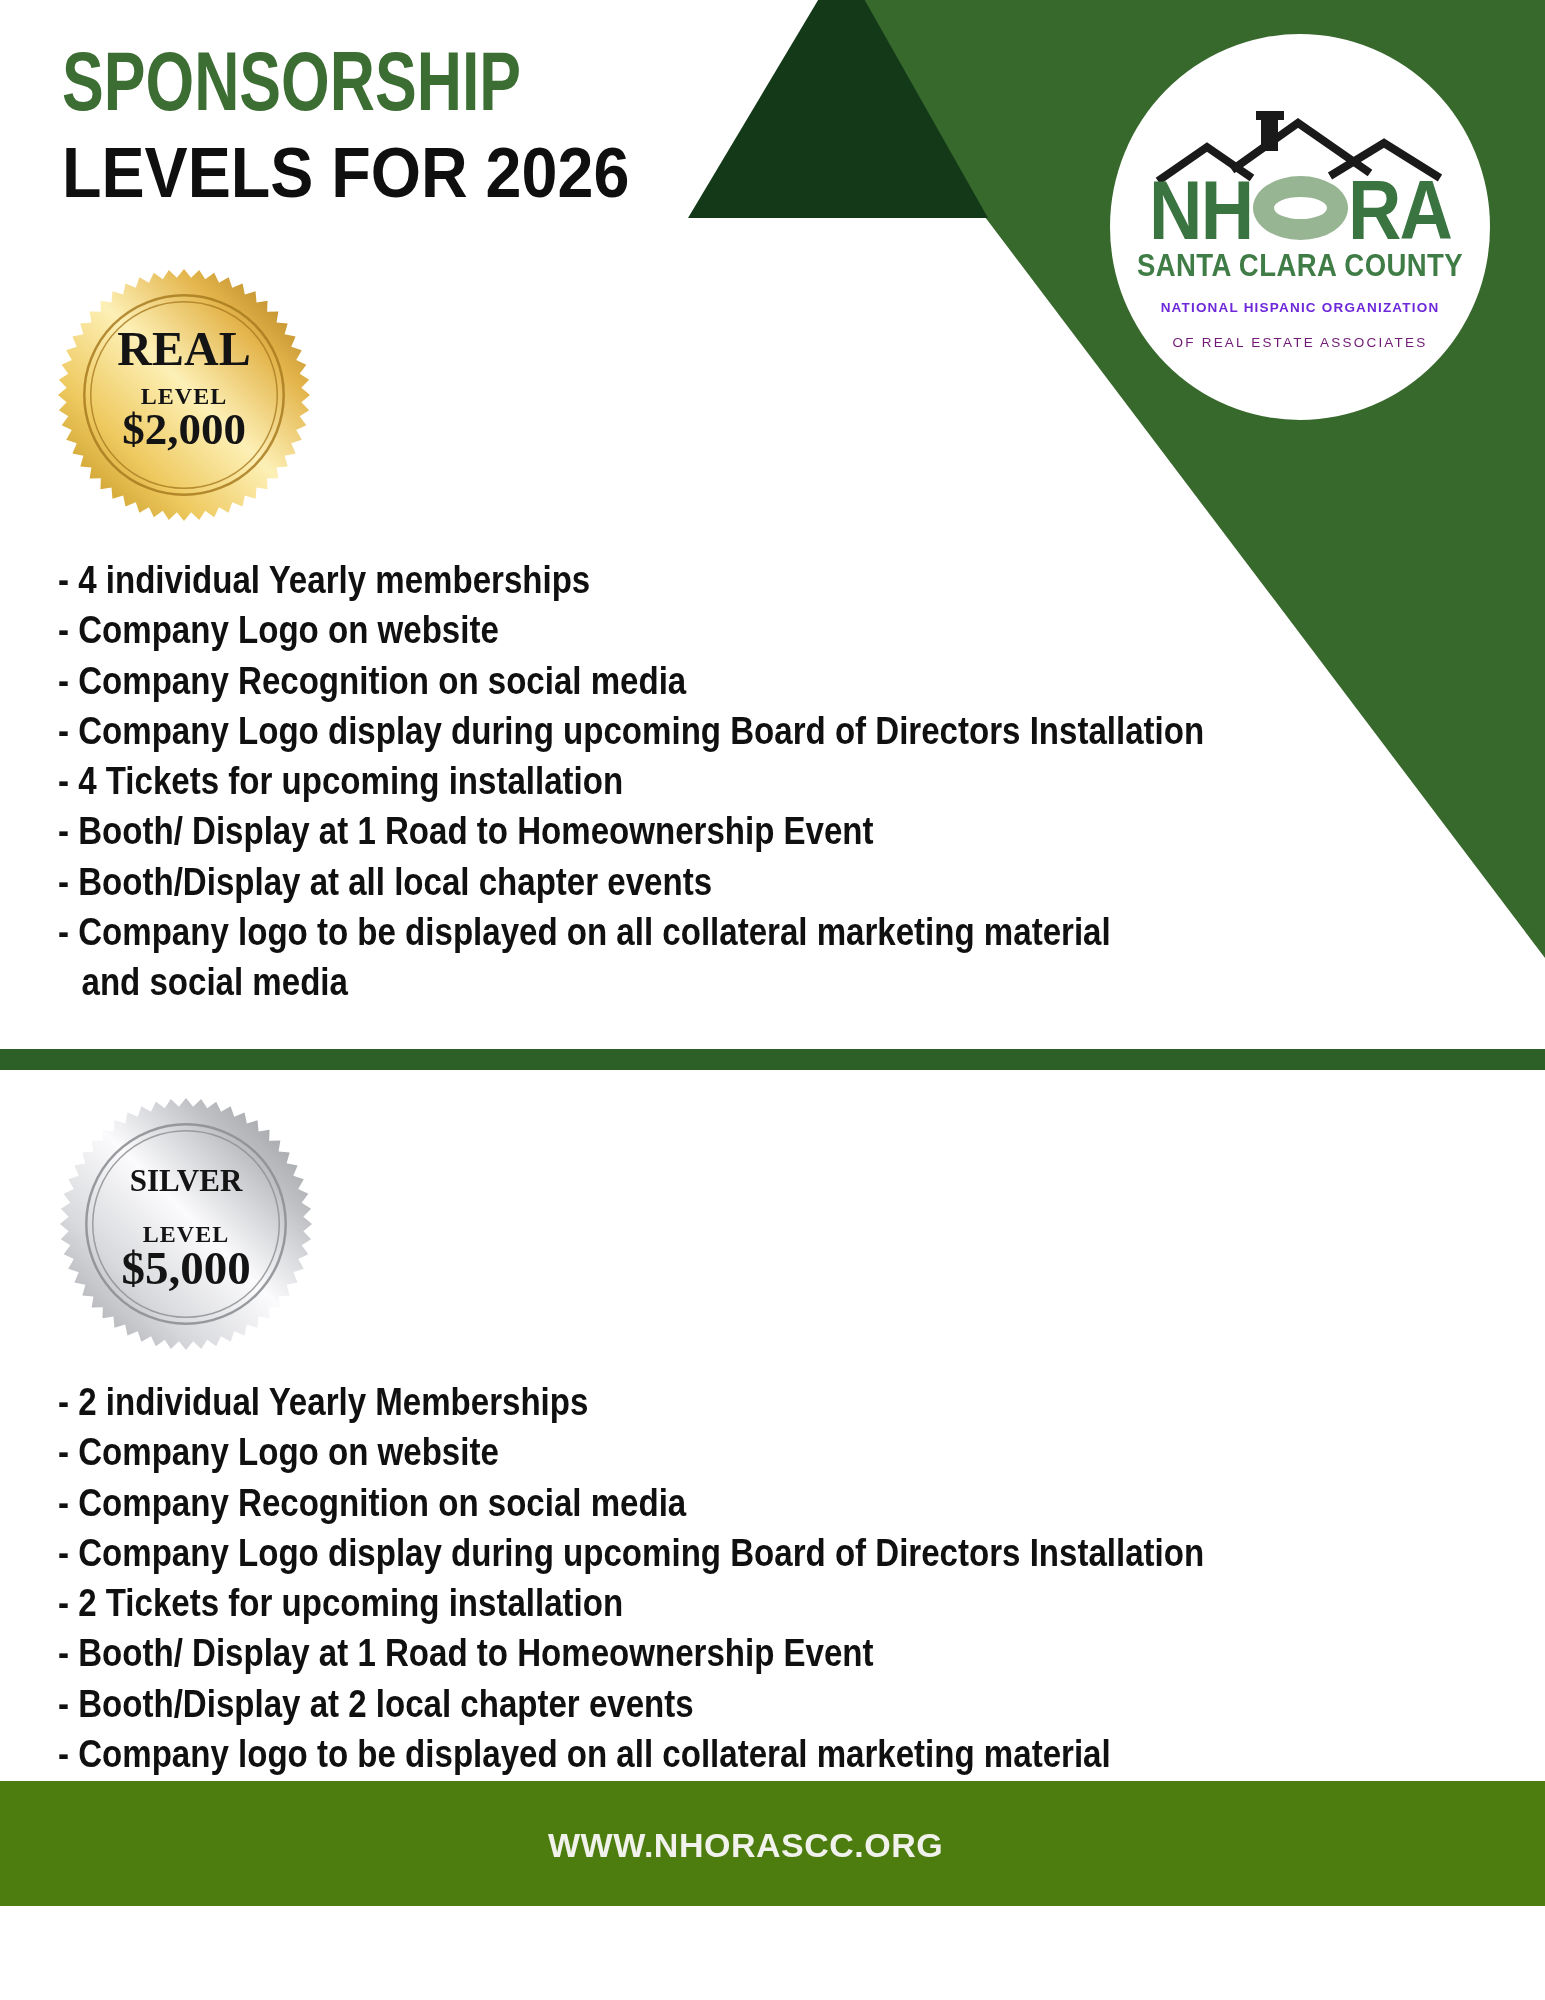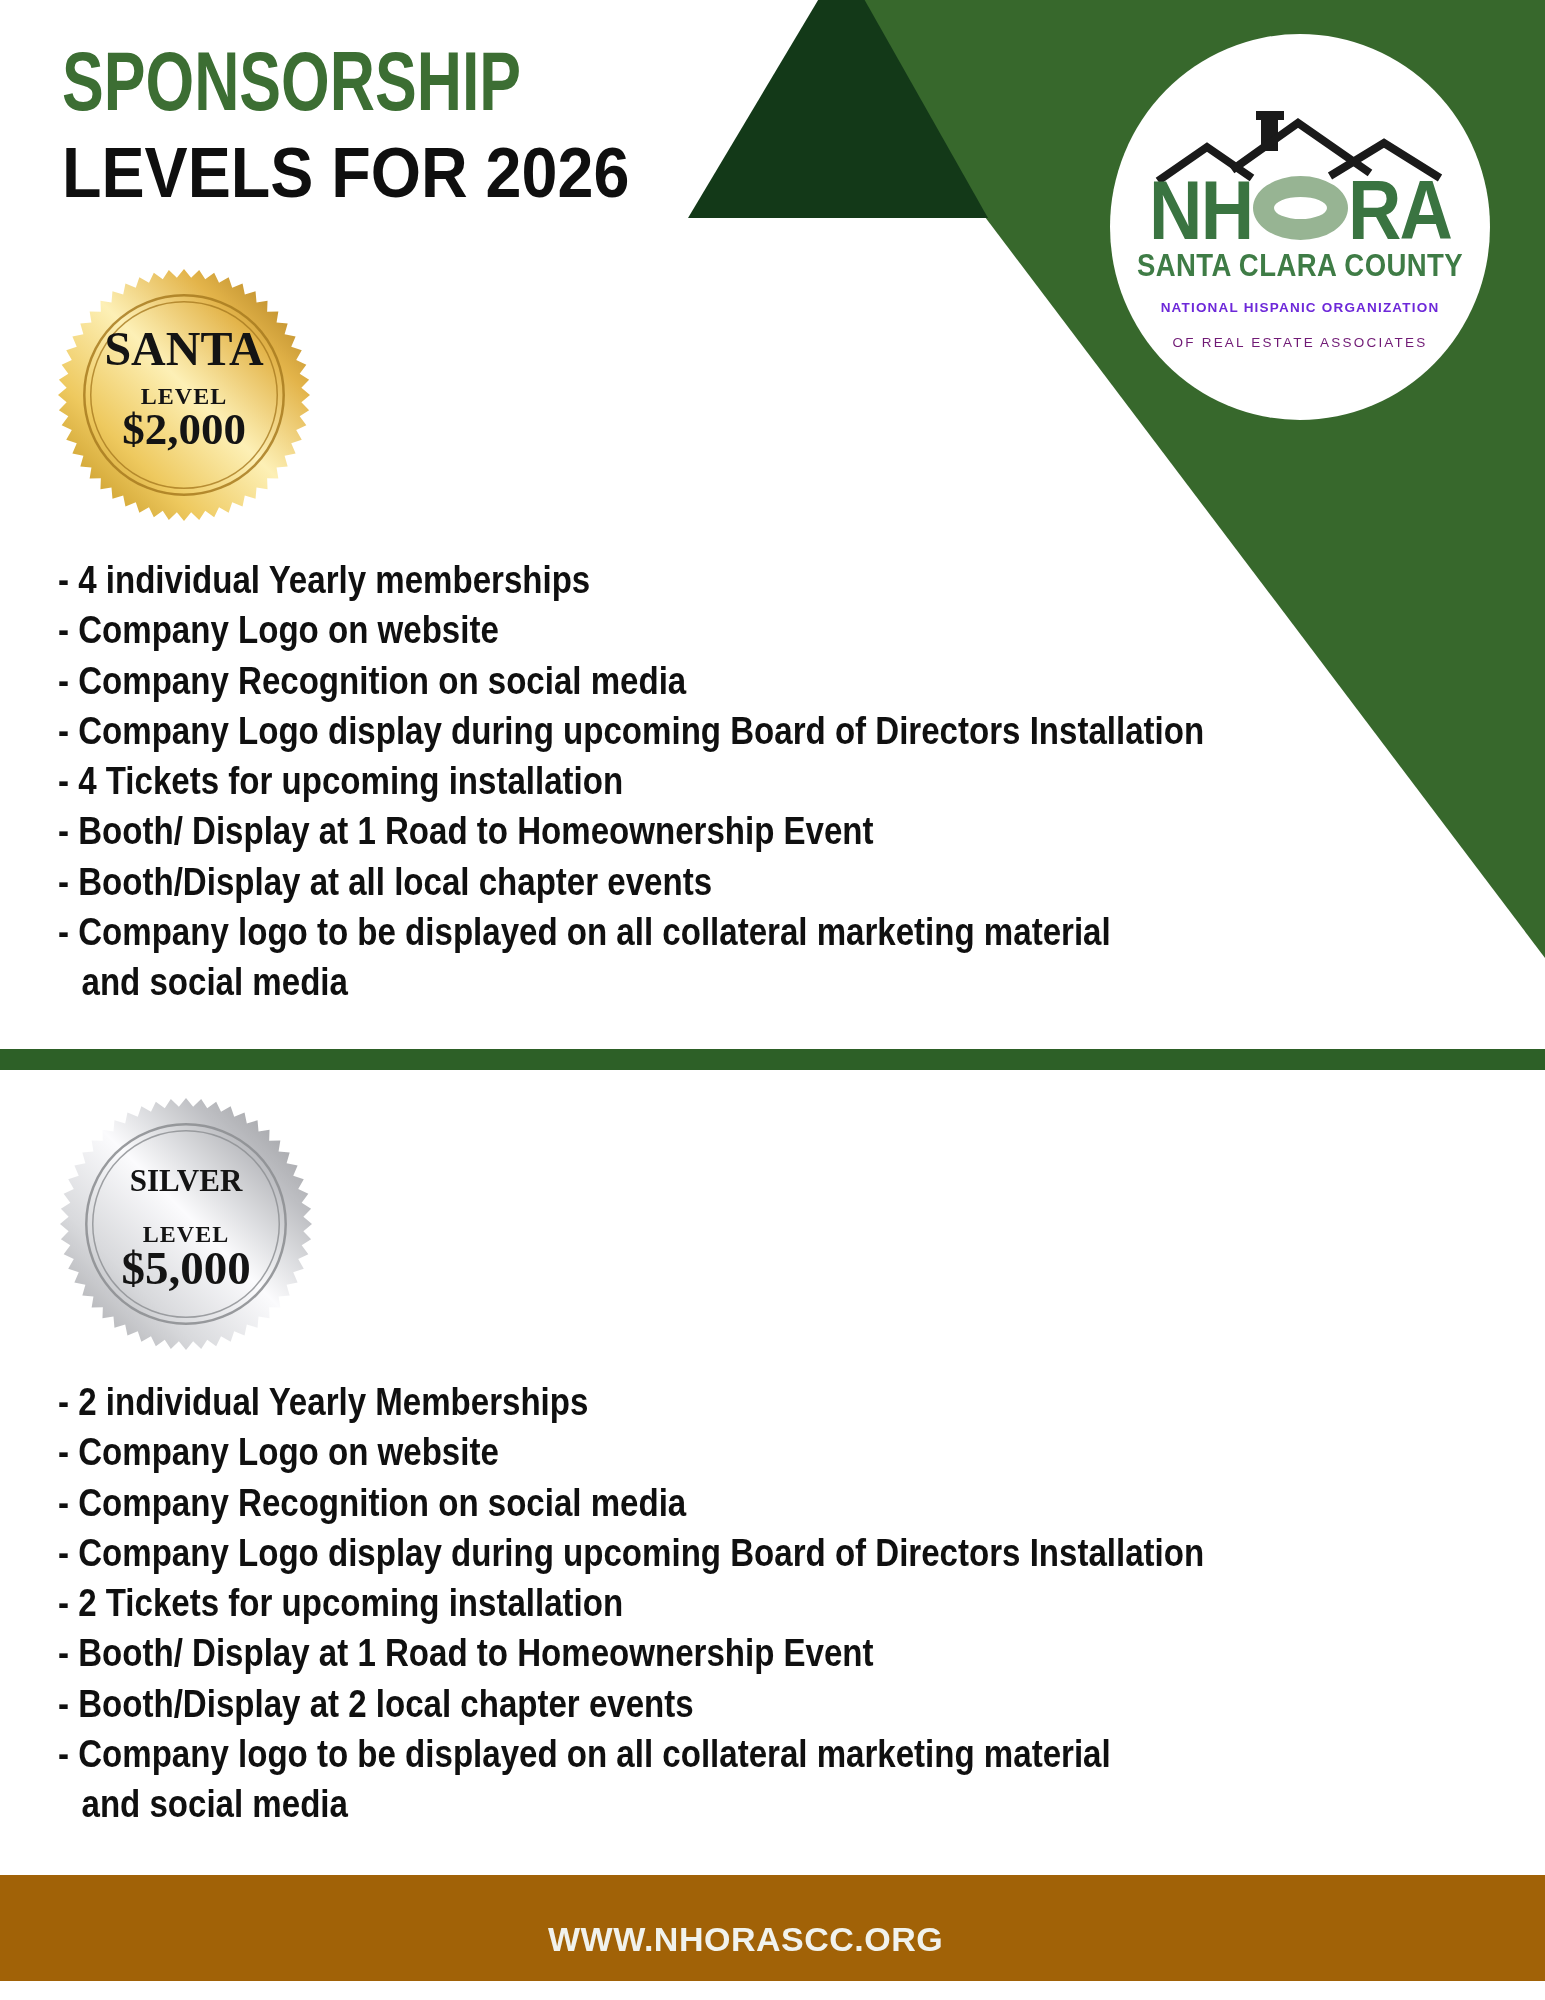--- a/index.html
+++ b/index.html
@@ -48,21 +48,21 @@
   
   .blist{position:absolute;left:58px;width:1400px;}
   .blist.gold{top:555px;}
   .blist.silver{top:1377px;}
   .bline{height:50.3px;line-height:50.3px;font-size:38px;font-weight:700;color:#101010;
         transform:scaleX(.87);transform-origin:left center;white-space:nowrap;}
   .bline.cont{padding-left:27px;}
 
   
   .divider{position:absolute;left:0;top:1049px;width:1545px;height:21px;background:#2d6027;}
-  .footer{position:absolute;left:0;top:1875px;width:1545px;height:106px;background:#a16207;}
+  .footer{position:absolute;left:0;top:1781px;width:1545px;height:125px;background:#4d7c0f;}
   .website{position:absolute;left:548px;top:47px;font-size:34px;font-weight:700;
         color:#f1f2ec;letter-spacing:.5px;line-height:1;white-space:nowrap;}
 </style>
 </head>
 <body>
 
 <div class="page">
 
   <svg class="header-svg" width="1545" height="1080" viewBox="0 0 1545 1080">
     <defs>
@@ -102,21 +102,21 @@
 
   <div class="title-line1">SPONSORSHIP</div>
   <div class="title-line2">LEVELS FOR 2026</div>
 
   <div class="badge gold">
     <svg viewBox="-127 -127 254 254">
       <polygon fill="url(#gg)" points="127.0,0.0 118.3,7.2 126.1,15.3 116.6,21.4 123.3,30.4 113.1,35.3 118.7,45.0 108.1,48.6 112.5,59.0 101.4,61.3 104.5,72.1 93.3,73.1 95.1,84.2 83.8,83.8 84.2,95.1 73.1,93.3 72.1,104.5 61.3,101.4 59.0,112.5 48.6,108.1 45.0,118.7 35.3,113.1 30.4,123.3 21.4,116.6 15.3,126.1 7.2,118.3 -0.0,127.0 -7.2,118.3 -15.3,126.1 -21.4,116.6 -30.4,123.3 -35.3,113.1 -45.0,118.7 -48.6,108.1 -59.0,112.5 -61.3,101.4 -72.1,104.5 -73.1,93.3 -84.2,95.1 -83.8,83.8 -95.1,84.2 -93.3,73.1 -104.5,72.1 -101.4,61.3 -112.5,59.0 -108.1,48.6 -118.7,45.0 -113.1,35.3 -123.3,30.4 -116.6,21.4 -126.1,15.3 -118.3,7.2 -127.0,-0.0 -118.3,-7.2 -126.1,-15.3 -116.6,-21.4 -123.3,-30.4 -113.1,-35.3 -118.7,-45.0 -108.1,-48.6 -112.5,-59.0 -101.4,-61.3 -104.5,-72.1 -93.3,-73.1 -95.1,-84.2 -83.8,-83.8 -84.2,-95.1 -73.1,-93.3 -72.1,-104.5 -61.3,-101.4 -59.0,-112.5 -48.6,-108.1 -45.0,-118.7 -35.3,-113.1 -30.4,-123.3 -21.4,-116.6 -15.3,-126.1 -7.2,-118.3 -0.0,-127.0 7.2,-118.3 15.3,-126.1 21.4,-116.6 30.4,-123.3 35.3,-113.1 45.0,-118.7 48.6,-108.1 59.0,-112.5 61.3,-101.4 72.1,-104.5 73.1,-93.3 84.2,-95.1 83.8,-83.8 95.1,-84.2 93.3,-73.1 104.5,-72.1 101.4,-61.3 112.5,-59.0 108.1,-48.6 118.7,-45.0 113.1,-35.3 123.3,-30.4 116.6,-21.4 126.1,-15.3 118.3,-7.2"></polygon>
       <circle r="100.5" fill="none" stroke="#a87b20" stroke-width="2.5" opacity="0.85"></circle>
       <circle r="94" fill="none" stroke="#a87b20" stroke-width="1.5" opacity="0.8"></circle>
     </svg>
-    <div class="btxt tier">SANTA</div>
+    <div class="btxt tier">REAL</div>
     <div class="btxt lvl">LEVEL</div>
     <div class="btxt price">$2,000</div>
   </div>
 
   <div class="blist gold">
     <div class="bline">- 4 individual Yearly memberships</div>
     <div class="bline">- Company Logo on website</div>
     <div class="bline">- Company Recognition on social media</div>
     <div class="bline">- Company Logo display during upcoming Board of Directors Installation</div>
     <div class="bline">- 4 Tickets for upcoming installation</div>

